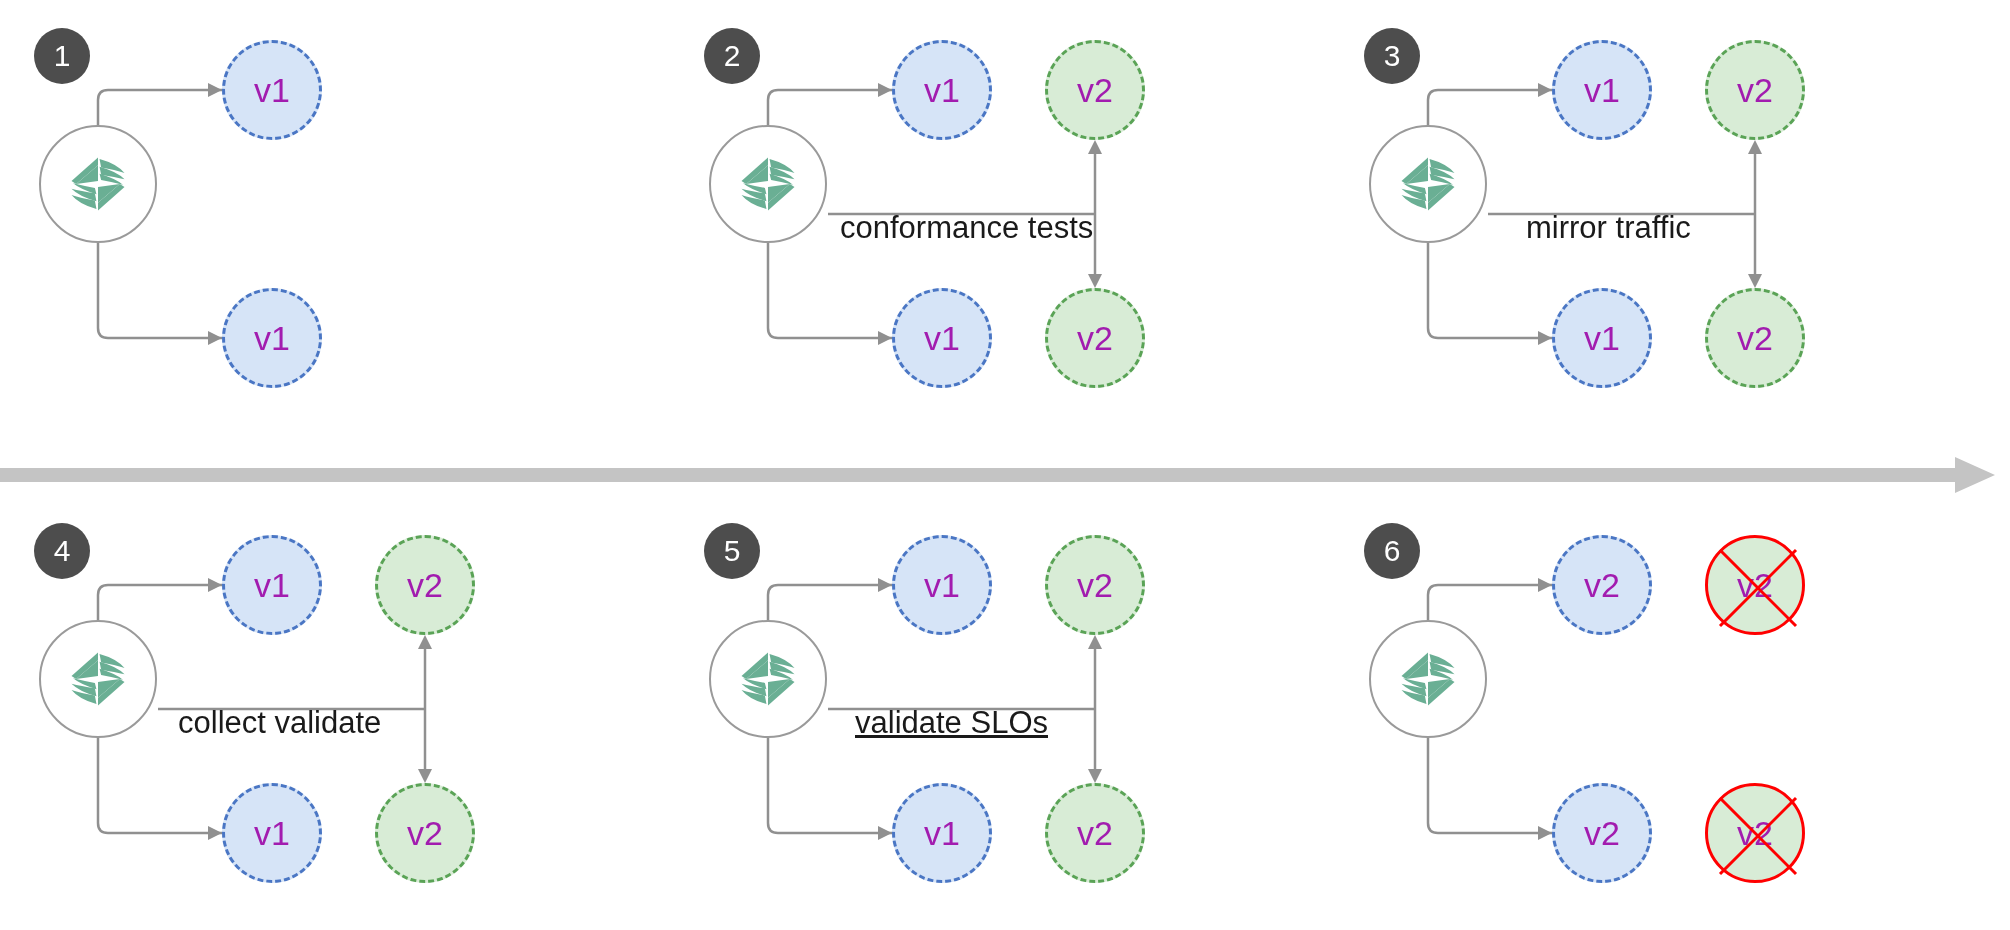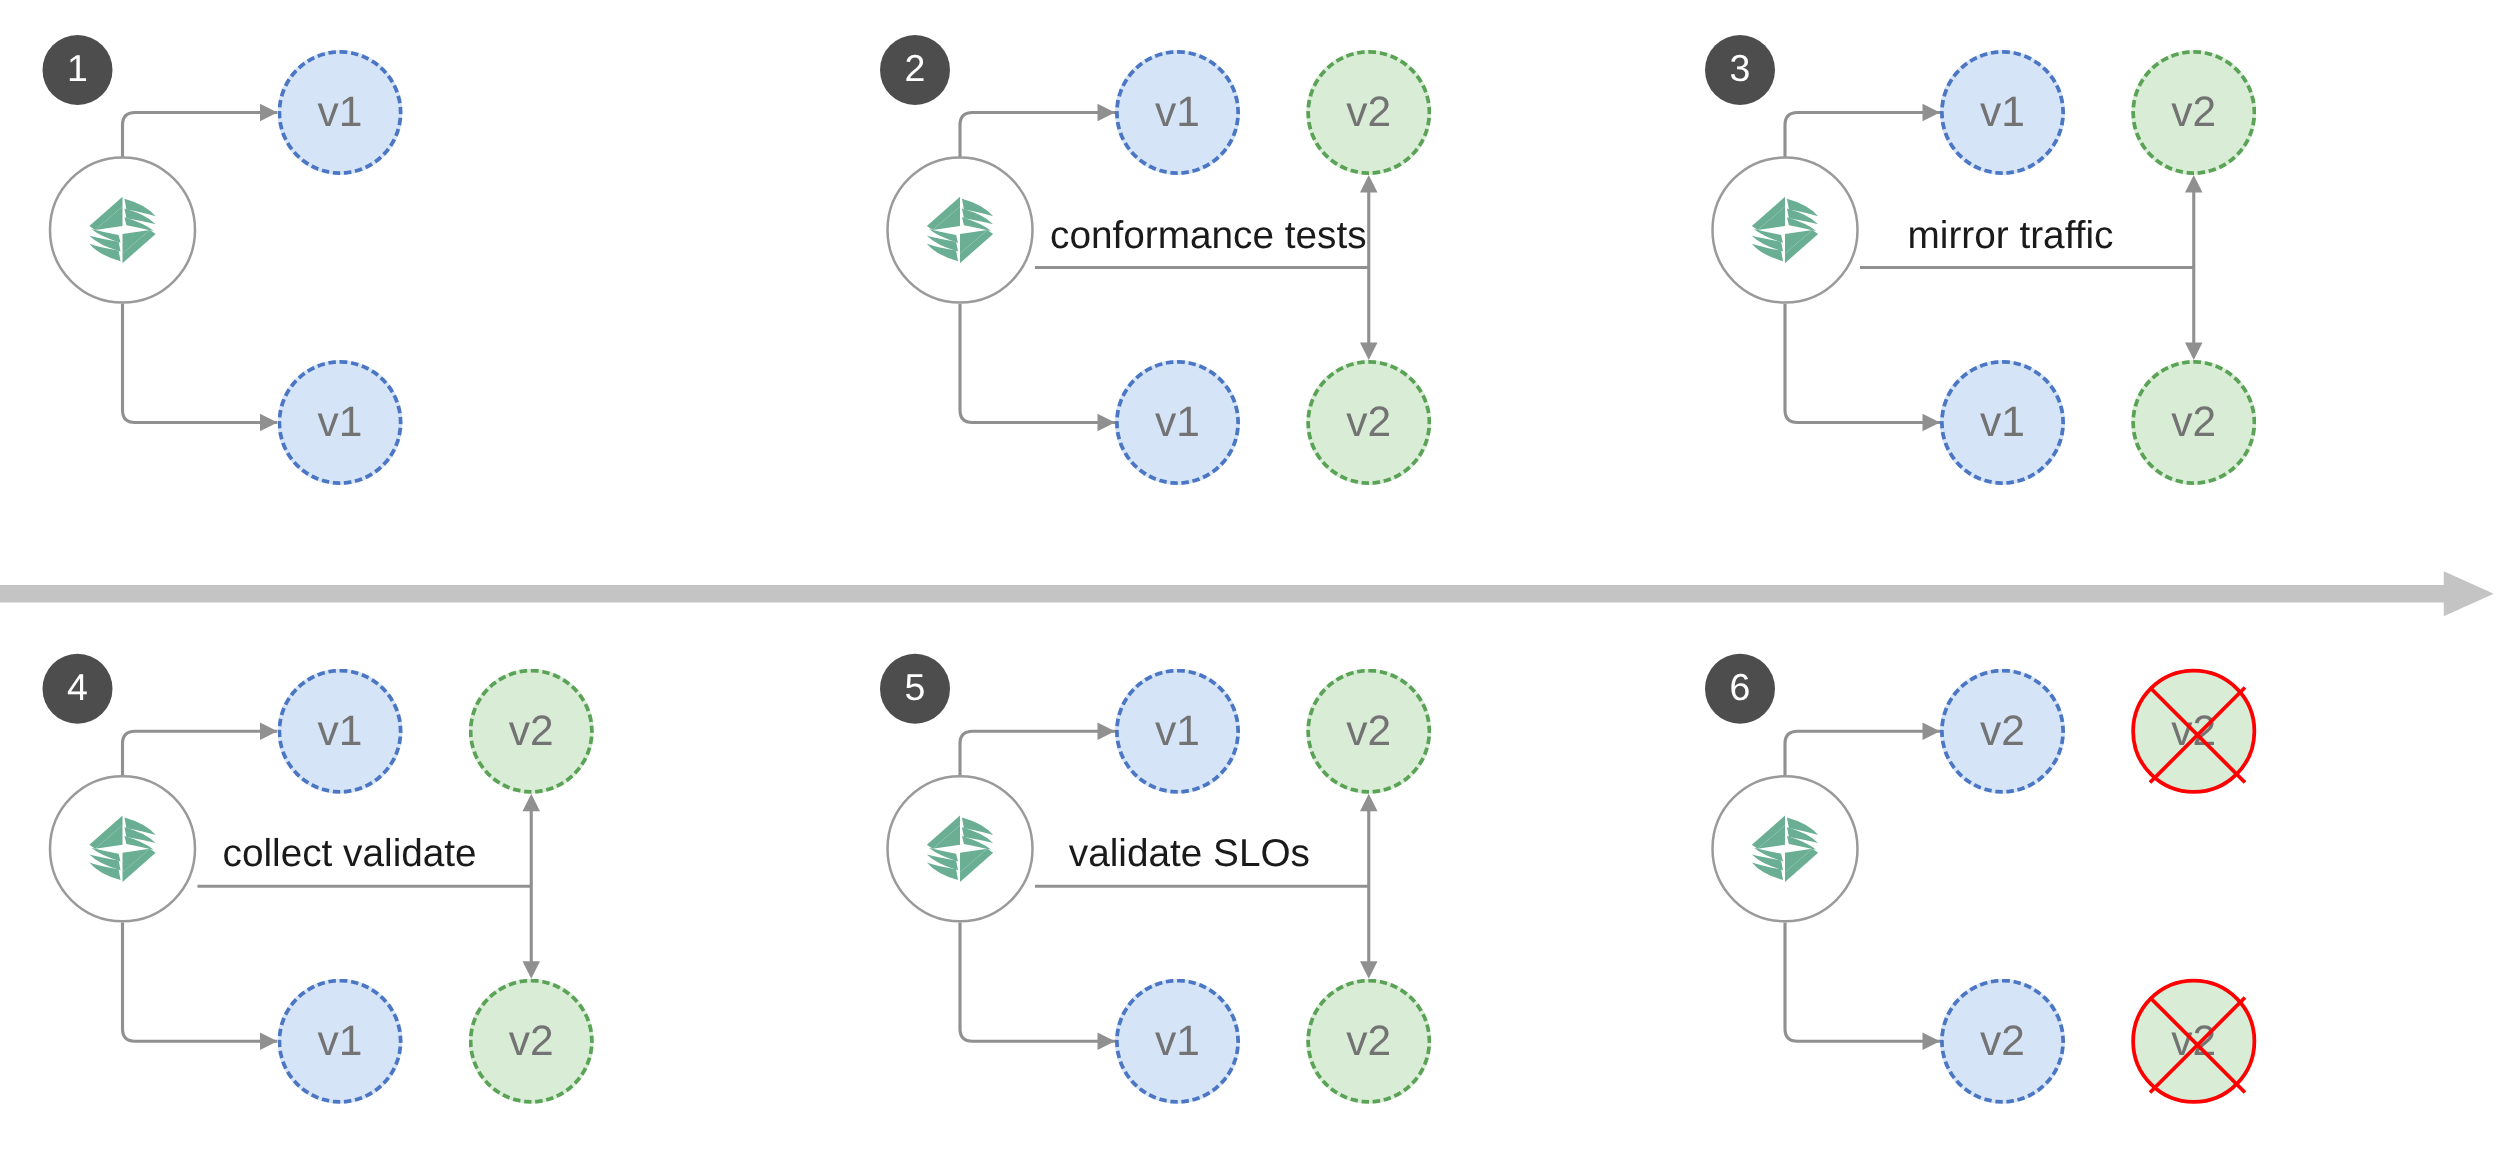--- a/index.html
+++ b/index.html
@@ -33,34 +33,34 @@
     display:flex;align-items:center;justify-content:center;
     box-sizing:border-box;
   }
   .hub svg{display:block;}
 
   
   .node{
     position:absolute;width:100px;height:100px;border-radius:50%;
     display:flex;align-items:center;justify-content:center;
     box-sizing:border-box;
-    font-size:34px;color:#737373;
+    font-size:34px;color:#a21caf;
   }
   .node.blue{background:#d6e4f7;border:3px dashed #4a76c4;}
   .node.green{background:#d8ecd6;border:3px dashed #5aa356;}
   .node.killed{border:3px solid #ff0000;background:#d8ecd6;}
   .node .kill-x{position:absolute;inset:-3px;pointer-events:none;}
 
   
   .conn{position:absolute;}
   .conn svg{display:block;overflow:visible;}
 
   
   .mid-label{
-    position:absolute;font-size:31px;color:#1a1a1a;white-space:nowrap;
+    position:absolute;font-size:31px;color:#1a1a1a;white-space:nowrap;margin-top:40px;
   }
 
   
   .timeline{position:absolute;left:0;top:455px;width:2010px;height:40px;}
 </style>
 </head>
 <body>
 
 <div class="stage">
 
@@ -280,21 +280,21 @@
           <path d="M52 37 Q72 43 82 51 Q70 48 54 45 Z"></path>
           <path d="M50 84 L84 54 L78 50 L50 74 Z"></path>
           <path d="M50 84 L50 54 L78 50 L50 74 Z"></path>
           <path d="M48 82 Q26 76 16 64 Q28 68 46 71 Z"></path>
           <path d="M48 72 Q26 66 16 56 Q28 59 46 62 Z"></path>
           <path d="M48 63 Q28 57 18 49 Q30 52 46 55 Z"></path>
         </g>
       </svg>
     </div>
 
-    <div class="mid-label" style="left:175px;top:160px;">validate SLOs</div>
+    <div class="mid-label" style="left:175px;top:160px;text-decoration:underline;">validate SLOs</div>
 
     <div class="node blue" style="left:212px;top:30px;">
       <span>v1</span>
     </div>
     <div class="node green" style="left:365px;top:30px;">
       <span>v2</span>
     </div>
     <div class="node blue" style="left:212px;top:278px;">
       <span>v1</span>
     </div>

